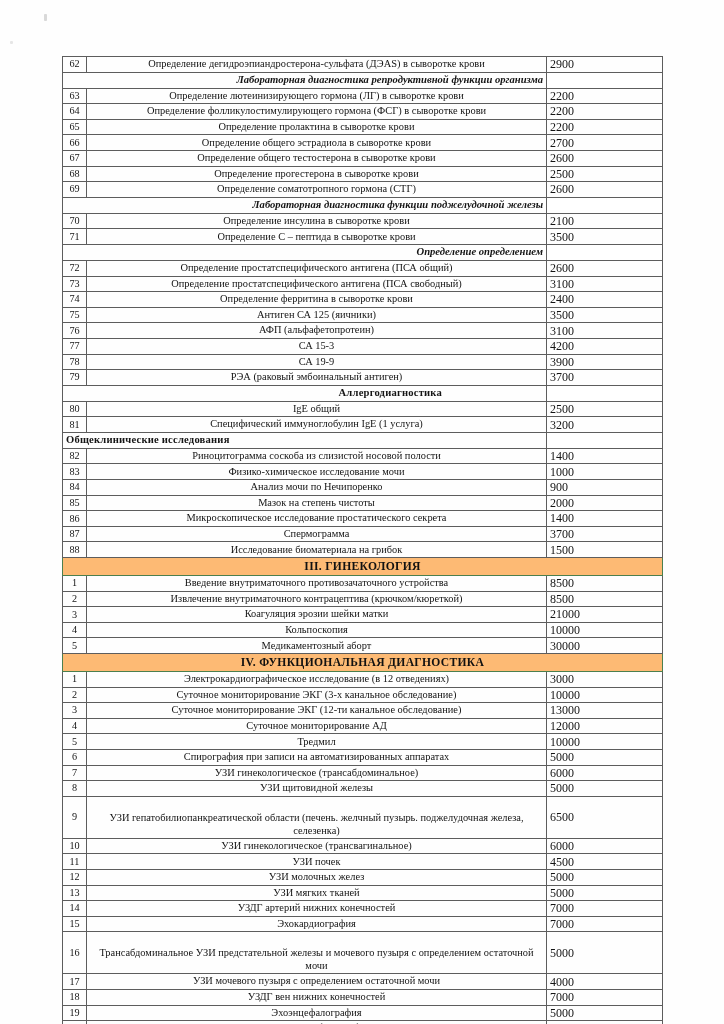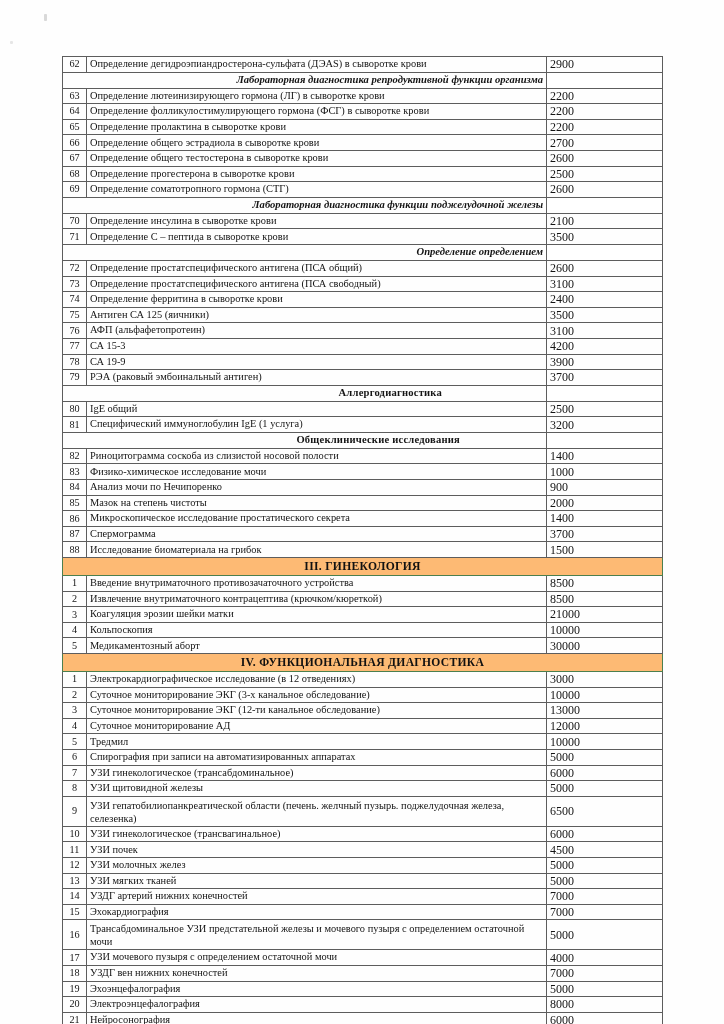--- a/index.html
+++ b/index.html
@@ -37,33 +37,33 @@
   col.c-num{width:24px;}
   col.c-name{width:460px;}
   col.c-price{width:116px;}
 
   td.num{
     text-align:center;
     font-size:10.2px;
     padding:0;
   }
   td.name{
-    text-align:left;
+    text-align:center;
     padding-left:5px;
     padding-right:4px;
   }
   td.price{
     text-align:left;
     font-size:12px;
   }
   tr.row td{height:14.6px;}
   tr.row.tall td{height:25px;}
   tr.row.tall td.name{
     line-height:1.25;
-    padding-top:2px;padding-bottom:1px;
+    padding-top:14px;padding-bottom:1px;
   }
 
   
   tr.subhead td{height:15px;margin-left:42px;}
   td.subhead-cell{
     font-style:italic;
     font-weight:bold;
     text-align:right;
     padding-right:6px;
     font-size:10.6px;
@@ -73,21 +73,21 @@
     font-weight:bold;
     text-align:center;
     padding-right:0;
     letter-spacing:.2px;
   }
   td.subhead-cell.plain.shift{
     text-align:right;
     padding-right:104px;
   }
   td.subhead-cell.plain.shift2{
-    text-align:right;
+    text-align:left;
     padding-right:86px;
   }
   td.subhead-blank{background:#ffffff;}
 
   
   tr.section td{
     background:#fdba74;
     height:17px;
     text-align:center;
     font-weight:bold;

